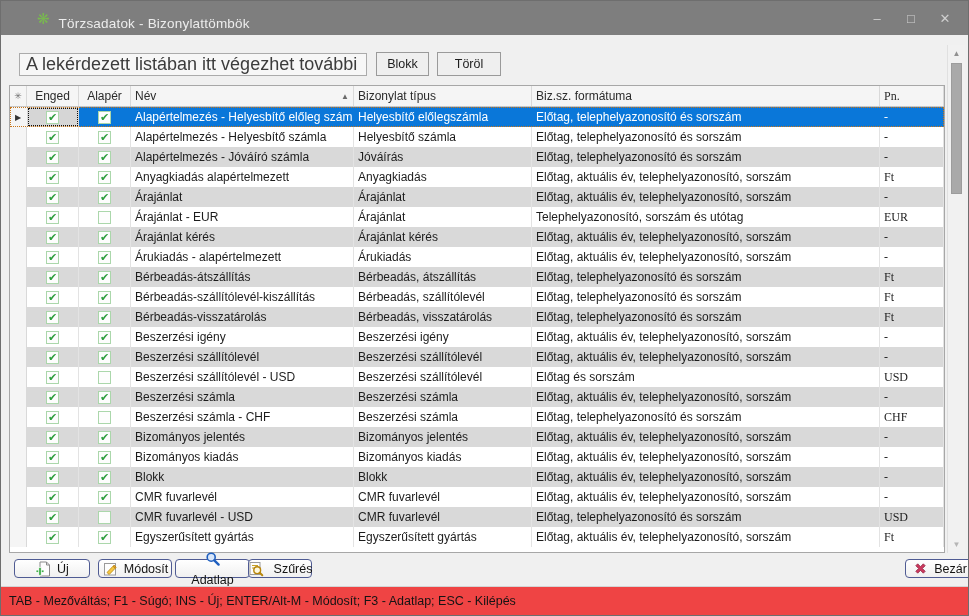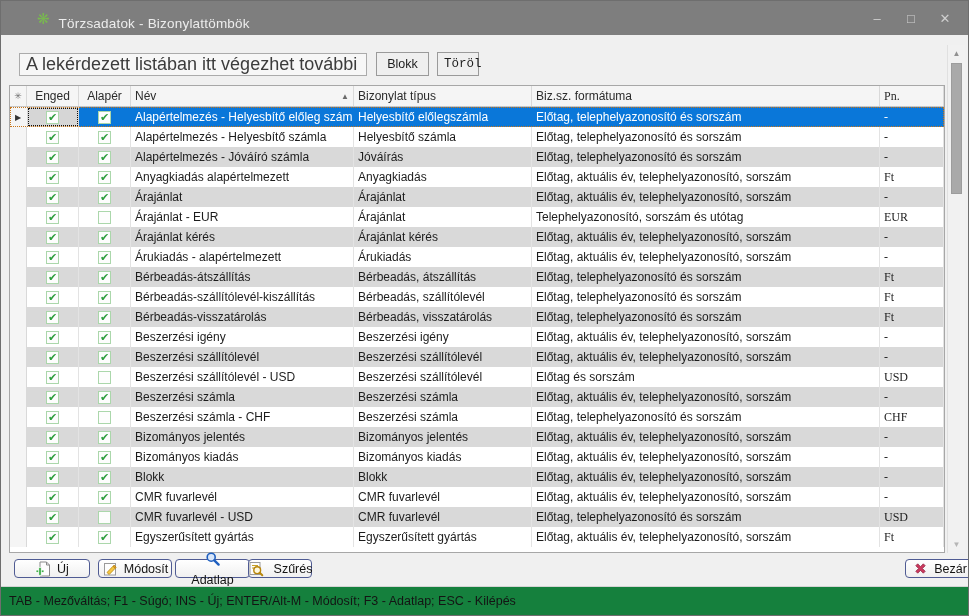--- a/index.html
+++ b/index.html
@@ -9,21 +9,21 @@
   .app-icon{margin-left:36px;font-size:15px;color:var(--title_icon,#79b94f);line-height:1;}
   .title{margin-left:9px;font-size:13.5px;color:#ededed;letter-spacing:.2px;margin-top:10px;}
   .winbtns{position:absolute;right:6px;top:0;height:34px;display:flex;}
   .winbtn{width:34px;height:34px;display:flex;align-items:center;justify-content:center;color:#cfcfcf;font-size:13px;cursor:default;}
   
   .content{position:absolute;left:0;top:34px;width:969px;height:582px;background:#f0f0f0;}
   .search{position:absolute;left:18px;top:18px;width:348px;height:23px;box-sizing:border-box;border:1px solid #ababab;background:#f7f7f7;font-family:"Liberation Sans",sans-serif;font-size:18px;color:#303030;padding:0 6px;outline:none;}
   .search::placeholder{color:#3c3c3c;opacity:1;}
   .tbtn{position:absolute;top:17px;height:24px;box-sizing:border-box;border:1px solid #9a9a9a;background:#efefef;font-family:"Liberation Sans",sans-serif;font-size:12.5px;color:#1d1d1d;}
   .tbtn.keres{left:375px;width:53px;}
-  .tbtn.torol{left:436px;width:42px;font-family:Liberation Mono, monospace;}
+  .tbtn.torol{left:436px;width:64px;}
   
   .grid{position:absolute;left:8px;top:50px;width:936px;height:468px;background:#ffffff;border:1px solid #a7a7a7;box-sizing:border-box;overflow:hidden;}
   .thead{display:flex;height:21px;background:#f5f5f5;border-bottom:1px solid #c6c6c6;box-sizing:border-box;}
   .th{box-sizing:border-box;border-right:1px solid #d9d9d9;font-size:12px;color:#2b2b2b;display:flex;align-items:center;padding:0 4px;white-space:nowrap;overflow:hidden;}
   .trow{display:flex;height:20px;background:#ffffff;}
   .trow.stripe{background:var(--stripe,#d9d9d9);}
   .trow.selected{background:var(--sel,#0a77d9);color:#fff;outline:1px dotted var(--selborder,#c8761a);outline-offset:-1px;}
   .td{box-sizing:border-box;border-right:1px solid #e3e3e3;font-size:12px;color:#1c1c1c;display:flex;align-items:center;padding:0 4px;white-space:nowrap;overflow:hidden;}
   .trow.selected .td{color:#ffffff;border-right-color:transparent;}
   .c-ind{width:17px;justify-content:center;padding:0;}
@@ -48,21 +48,21 @@
   .sthumb{position:absolute;left:3px;top:18px;width:11px;height:131px;background:#a9a9a9;border:1px solid #9c9c9c;box-sizing:border-box;}
   
   .abtn{position:absolute;top:524px;height:19px;box-sizing:border-box;border:1px solid var(--btnborder,#4f5b93);border-radius:4px;background:linear-gradient(#ffffff,#f0f0f0);font-family:"Liberation Sans",sans-serif;font-size:12.5px;color:#141414;display:inline-flex;align-items:center;justify-content:center;gap:6px;}
   .abtn svg{flex:none;}
   .b-new{left:13px;width:76px;}
   .b-mod{left:97px;width:74px;}
   .b-dat{left:174px;width:75px;flex-direction:column;}
   .b-szur{left:247px;width:64px;gap:10px;}
   .b-close{left:886px;width:70px;margin-left:18px;}
   
-  .statusbar{position:absolute;left:0;top:551px;width:100%;height:31px;box-sizing:border-box;border-top:1px solid #d4d4d4;background:#15803d;font-size:12.5px;color:#141414;padding:7px 0 0 8px;}
+  .statusbar{position:absolute;left:0;top:551px;width:100%;height:31px;box-sizing:border-box;border-top:1px solid #d4d4d4;background:#ef4444;font-size:12.5px;color:#141414;padding:7px 0 0 8px;}
 </style>
 </head>
 <body>
 
 <div class="window">
   <div class="titlebar">
     <span class="app-icon">❋</span>
     <span class="title">Törzsadatok - Bizonylattömbök</span>
     <div class="winbtns">
       <div class="winbtn">–</div>

